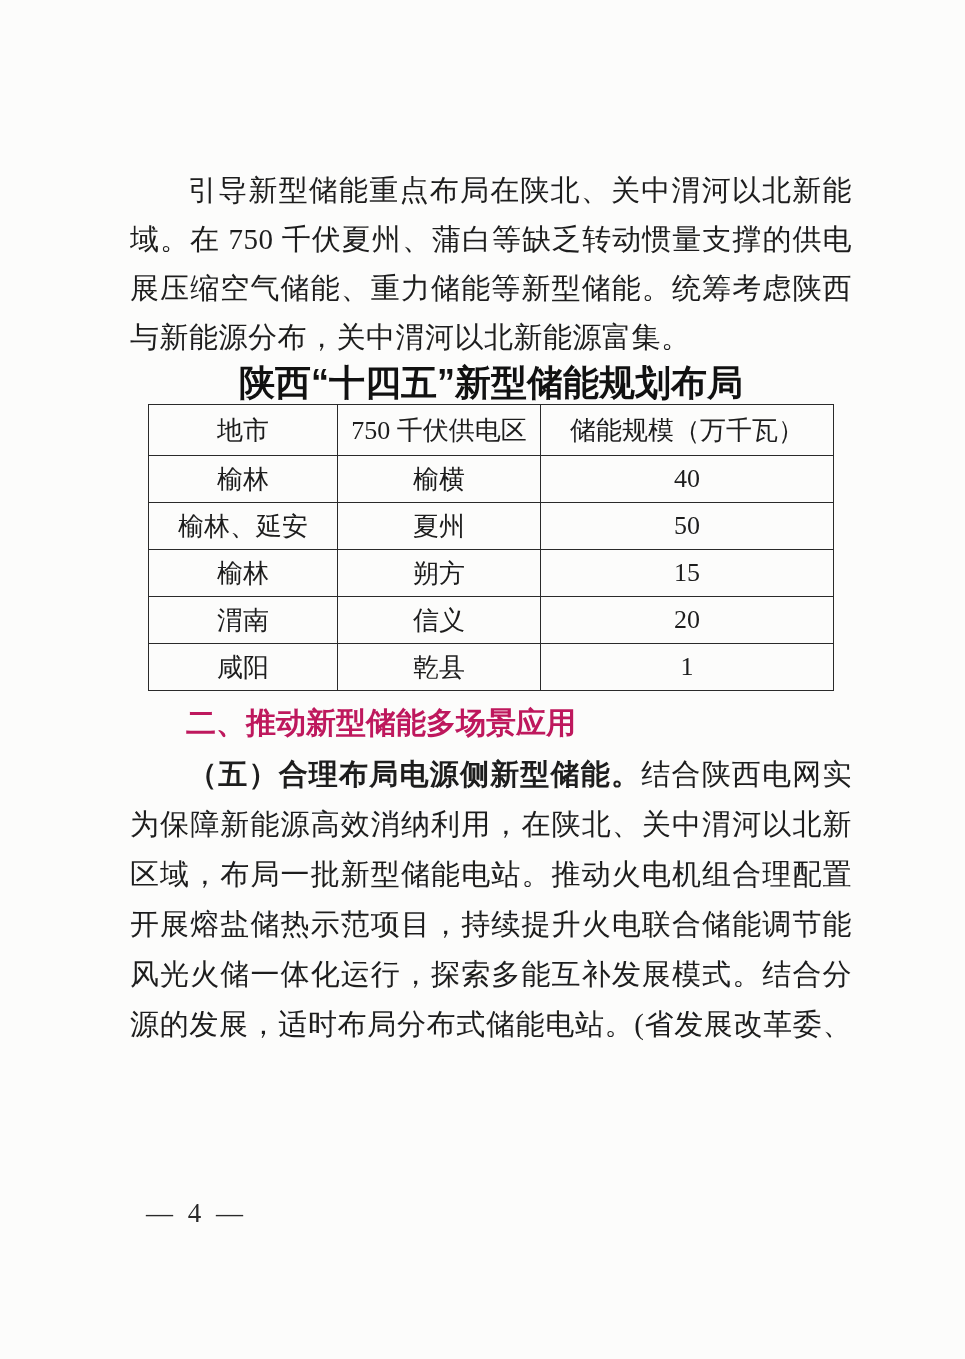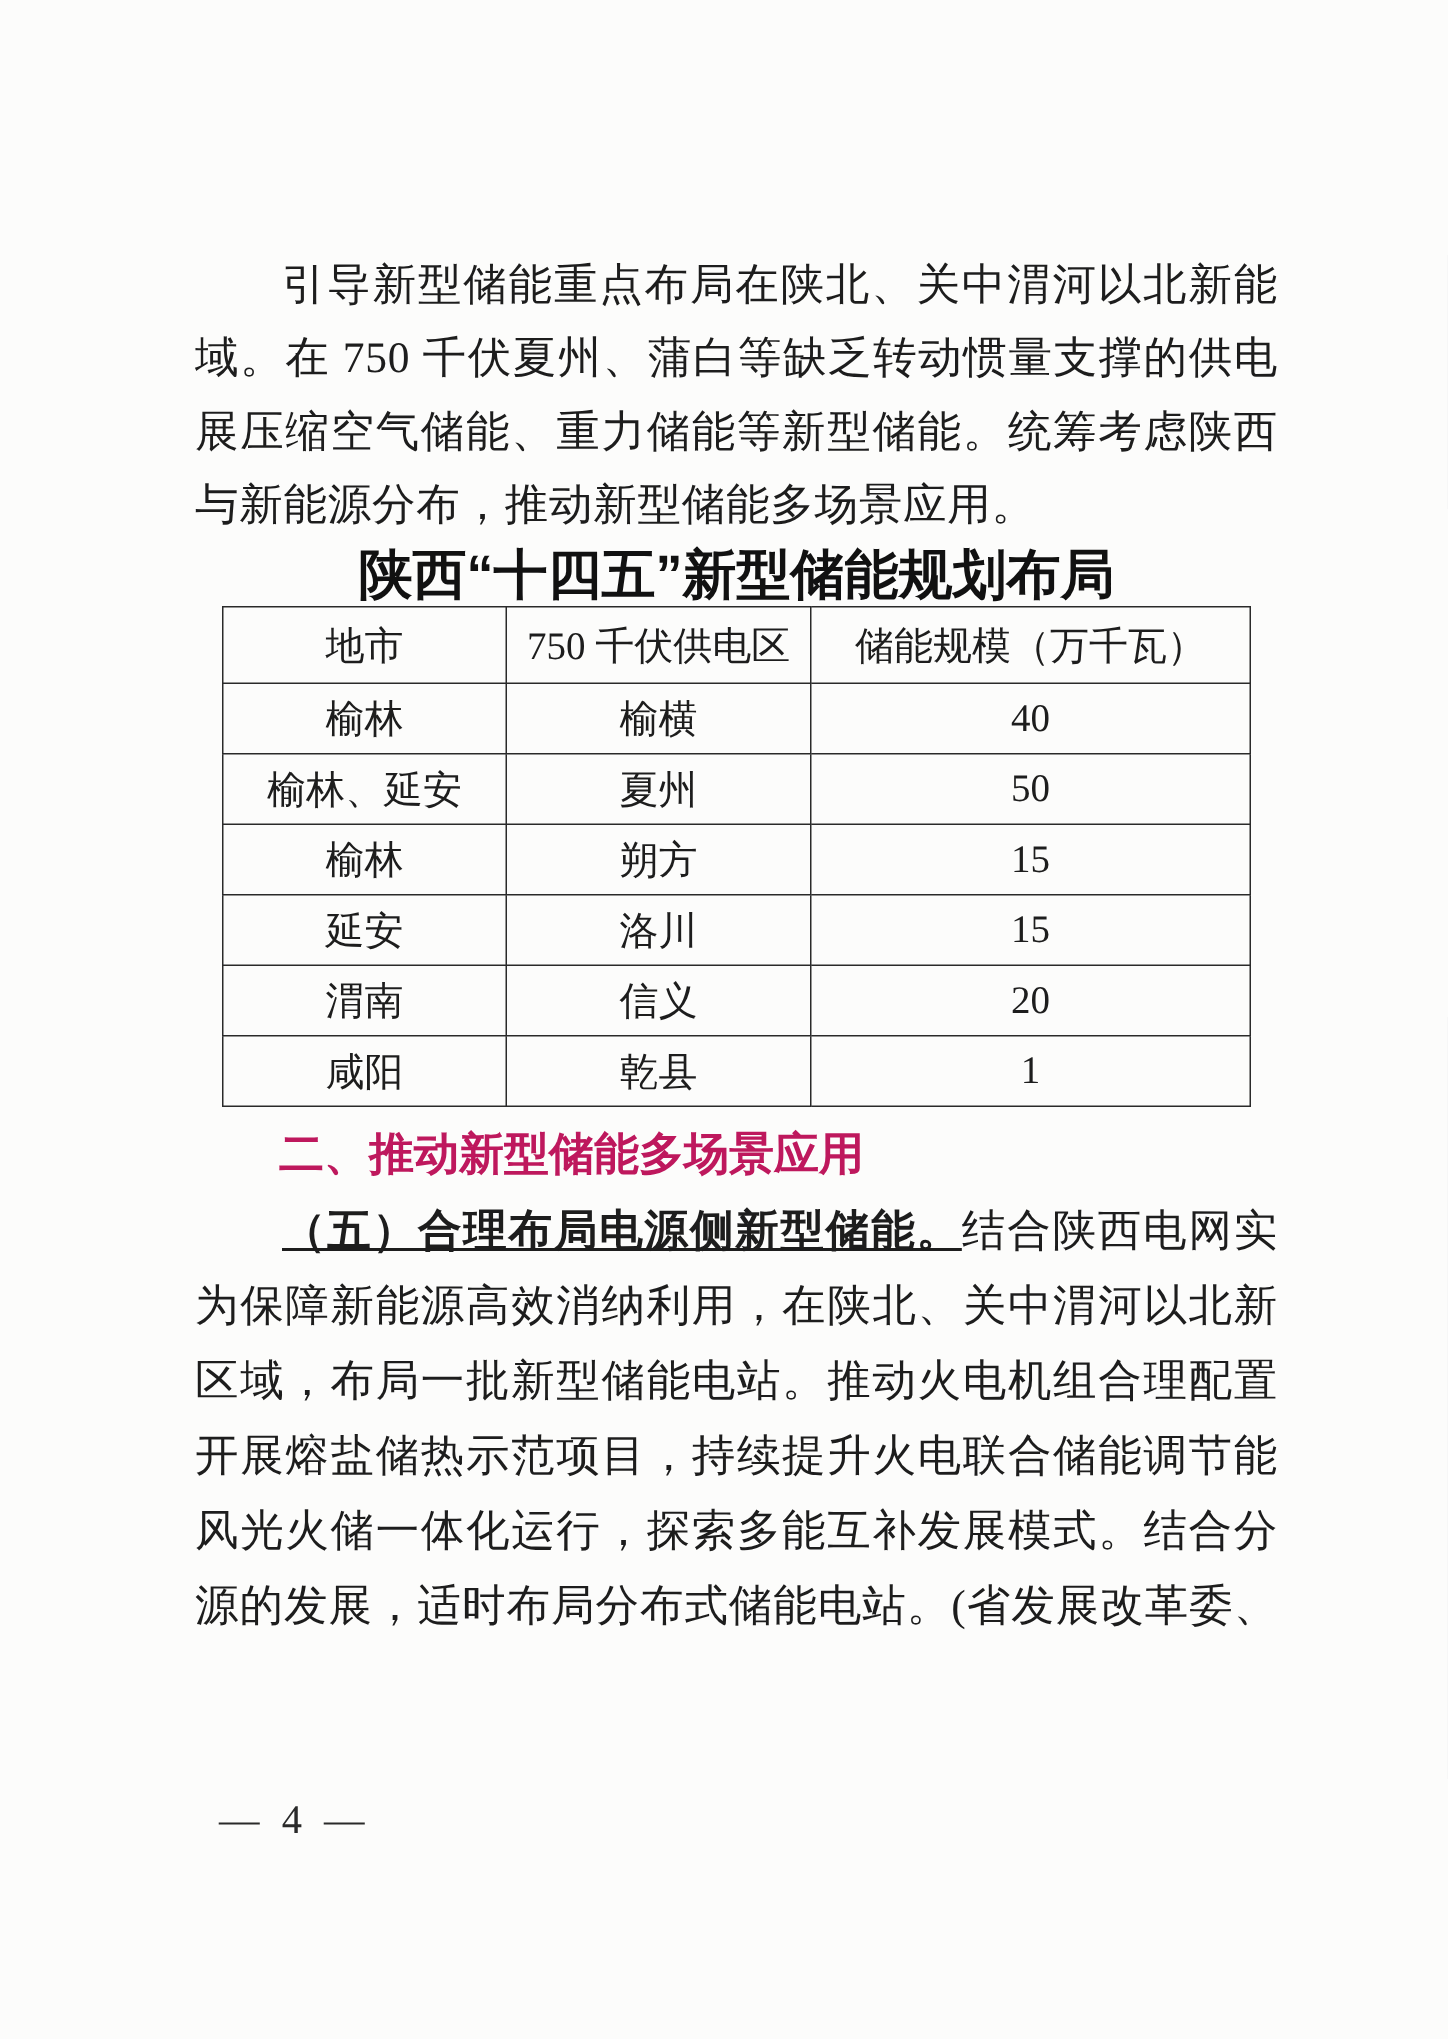--- a/index.html
+++ b/index.html
@@ -70,42 +70,42 @@
     font-family: "Liberation Sans", "DejaVu Sans", sans-serif;
     font-weight: bold;
     font-size: 30px;
     line-height: 48px;
     height: 48px;
     margin-top: 8px;
     padding-left: 56px;
     color: #be185d;
   }
   .para2 { margin-top: 2px; }
-  .lead-bold { font-weight: bold; text-decoration: underline; }
+  .lead-bold { font-weight: bold; }
   
   .page-number {
     position: absolute;
     left: 146px;
     top: 1198px;
     font-size: 27px;
     color: #2a2a2a;
     letter-spacing: 4px;
   }
 </style>
 </head>
 <body>
 
 <div class="page">
   <div class="content">
 
     <div class="para1">
         <div class="p-line indent">引导新型储能重点布局在陕北、关中渭河以北新能源富集区</div>
         <div class="p-line">域。在 750 千伏夏州、蒲白等缺乏转动惯量支撑的供电区探索发</div>
         <div class="p-line">展压缩空气储能、重力储能等新型储能。统筹考虑陕西电网结构</div>
-        <div class="p-line last">与新能源分布，推动新型储能多场景应用。</div>
+        <div class="p-line last">与新能源分布，关中渭河以北新能源富集。</div>
       </div>
 
     <div class="table-title">陕西“十四五”新型储能规划布局</div>
 
     <table class="storage-table">
       <colgroup>
         <col style="width:189px">
         <col style="width:203px">
         <col style="width:293px">
       </colgroup>
@@ -123,25 +123,20 @@
             <td>40</td>
           </tr>
           <tr>
             <td>榆林、延安</td>
             <td>夏州</td>
             <td>50</td>
           </tr>
           <tr>
             <td>榆林</td>
             <td>朔方</td>
-            <td>15</td>
-          </tr>
-          <tr>
-            <td>延安</td>
-            <td>洛川</td>
             <td>15</td>
           </tr>
           <tr>
             <td>渭南</td>
             <td>信义</td>
             <td>20</td>
           </tr>
           <tr>
             <td>咸阳</td>
             <td>乾县</td>

